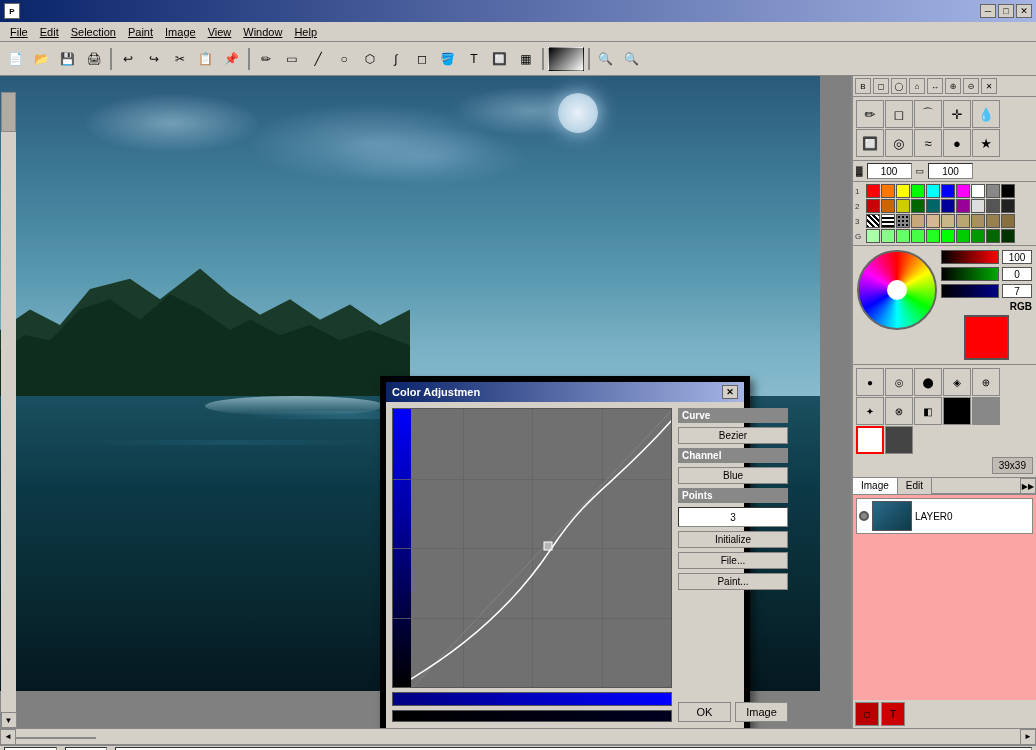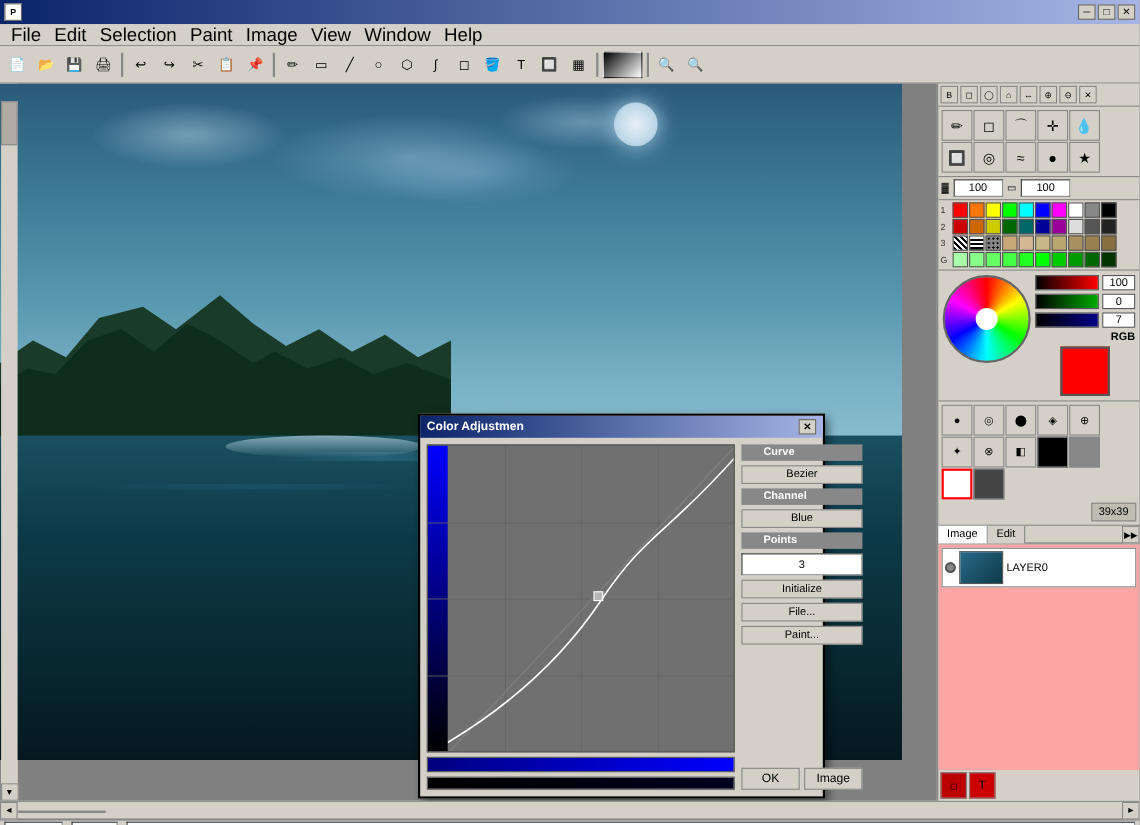--- a/index.html
+++ b/index.html
@@ -28,21 +28,22 @@
       background: #d4d0c8;
       height: 20px;
       display: flex;
       align-items: center;
       padding: 0 4px;
       border-bottom: 1px solid #888;
     }
     .menu-item {
       padding: 2px 6px;
       cursor: pointer;
-      font-size: 17px;
+      font-size: 11px;
+      text-decoration: underline;
     }
 
     
     #toolbar {
       background: #d4d0c8;
       height: 34px;
       display: flex;
       align-items: center;
       padding: 2px 4px;
       border-bottom: 1px solid #888;
@@ -320,21 +321,21 @@
       align-items: center;
     }
 
     
     #color-adj-dialog {
       position: absolute;
       top: 300px;
       left: 380px;
       width: 370px;
       background: #d4d0c8;
-      border: 2px solid #000000;
+      border: 6px solid #000000;
       box-shadow: 4px 4px 8px rgba(0,0,0,0.5);
       z-index: 100;
     }
     #dialog-title {
       background: linear-gradient(to right, #0a246a, #a6b5e5);
       color: white;
       padding: 3px 6px;
       font-size: 11px;
       font-weight: bold;
       display: flex;
@@ -395,21 +396,21 @@
 
     #curve-controls {
       display: flex;
       flex-direction: column;
       gap: 4px;
       width: 110px;
     }
     .ctrl-label {
       background: #888;
       color: white;
-      padding: 2px 20px;
+      padding: 2px 4px;
       font-size: 10px;
       font-weight: bold;
     }
     .ctrl-btn {
       width: 100%;
       padding: 2px 4px;
       background: #d4d0c8;
       border: 1px solid #888;
       font-size: 10px;
       cursor: pointer;

